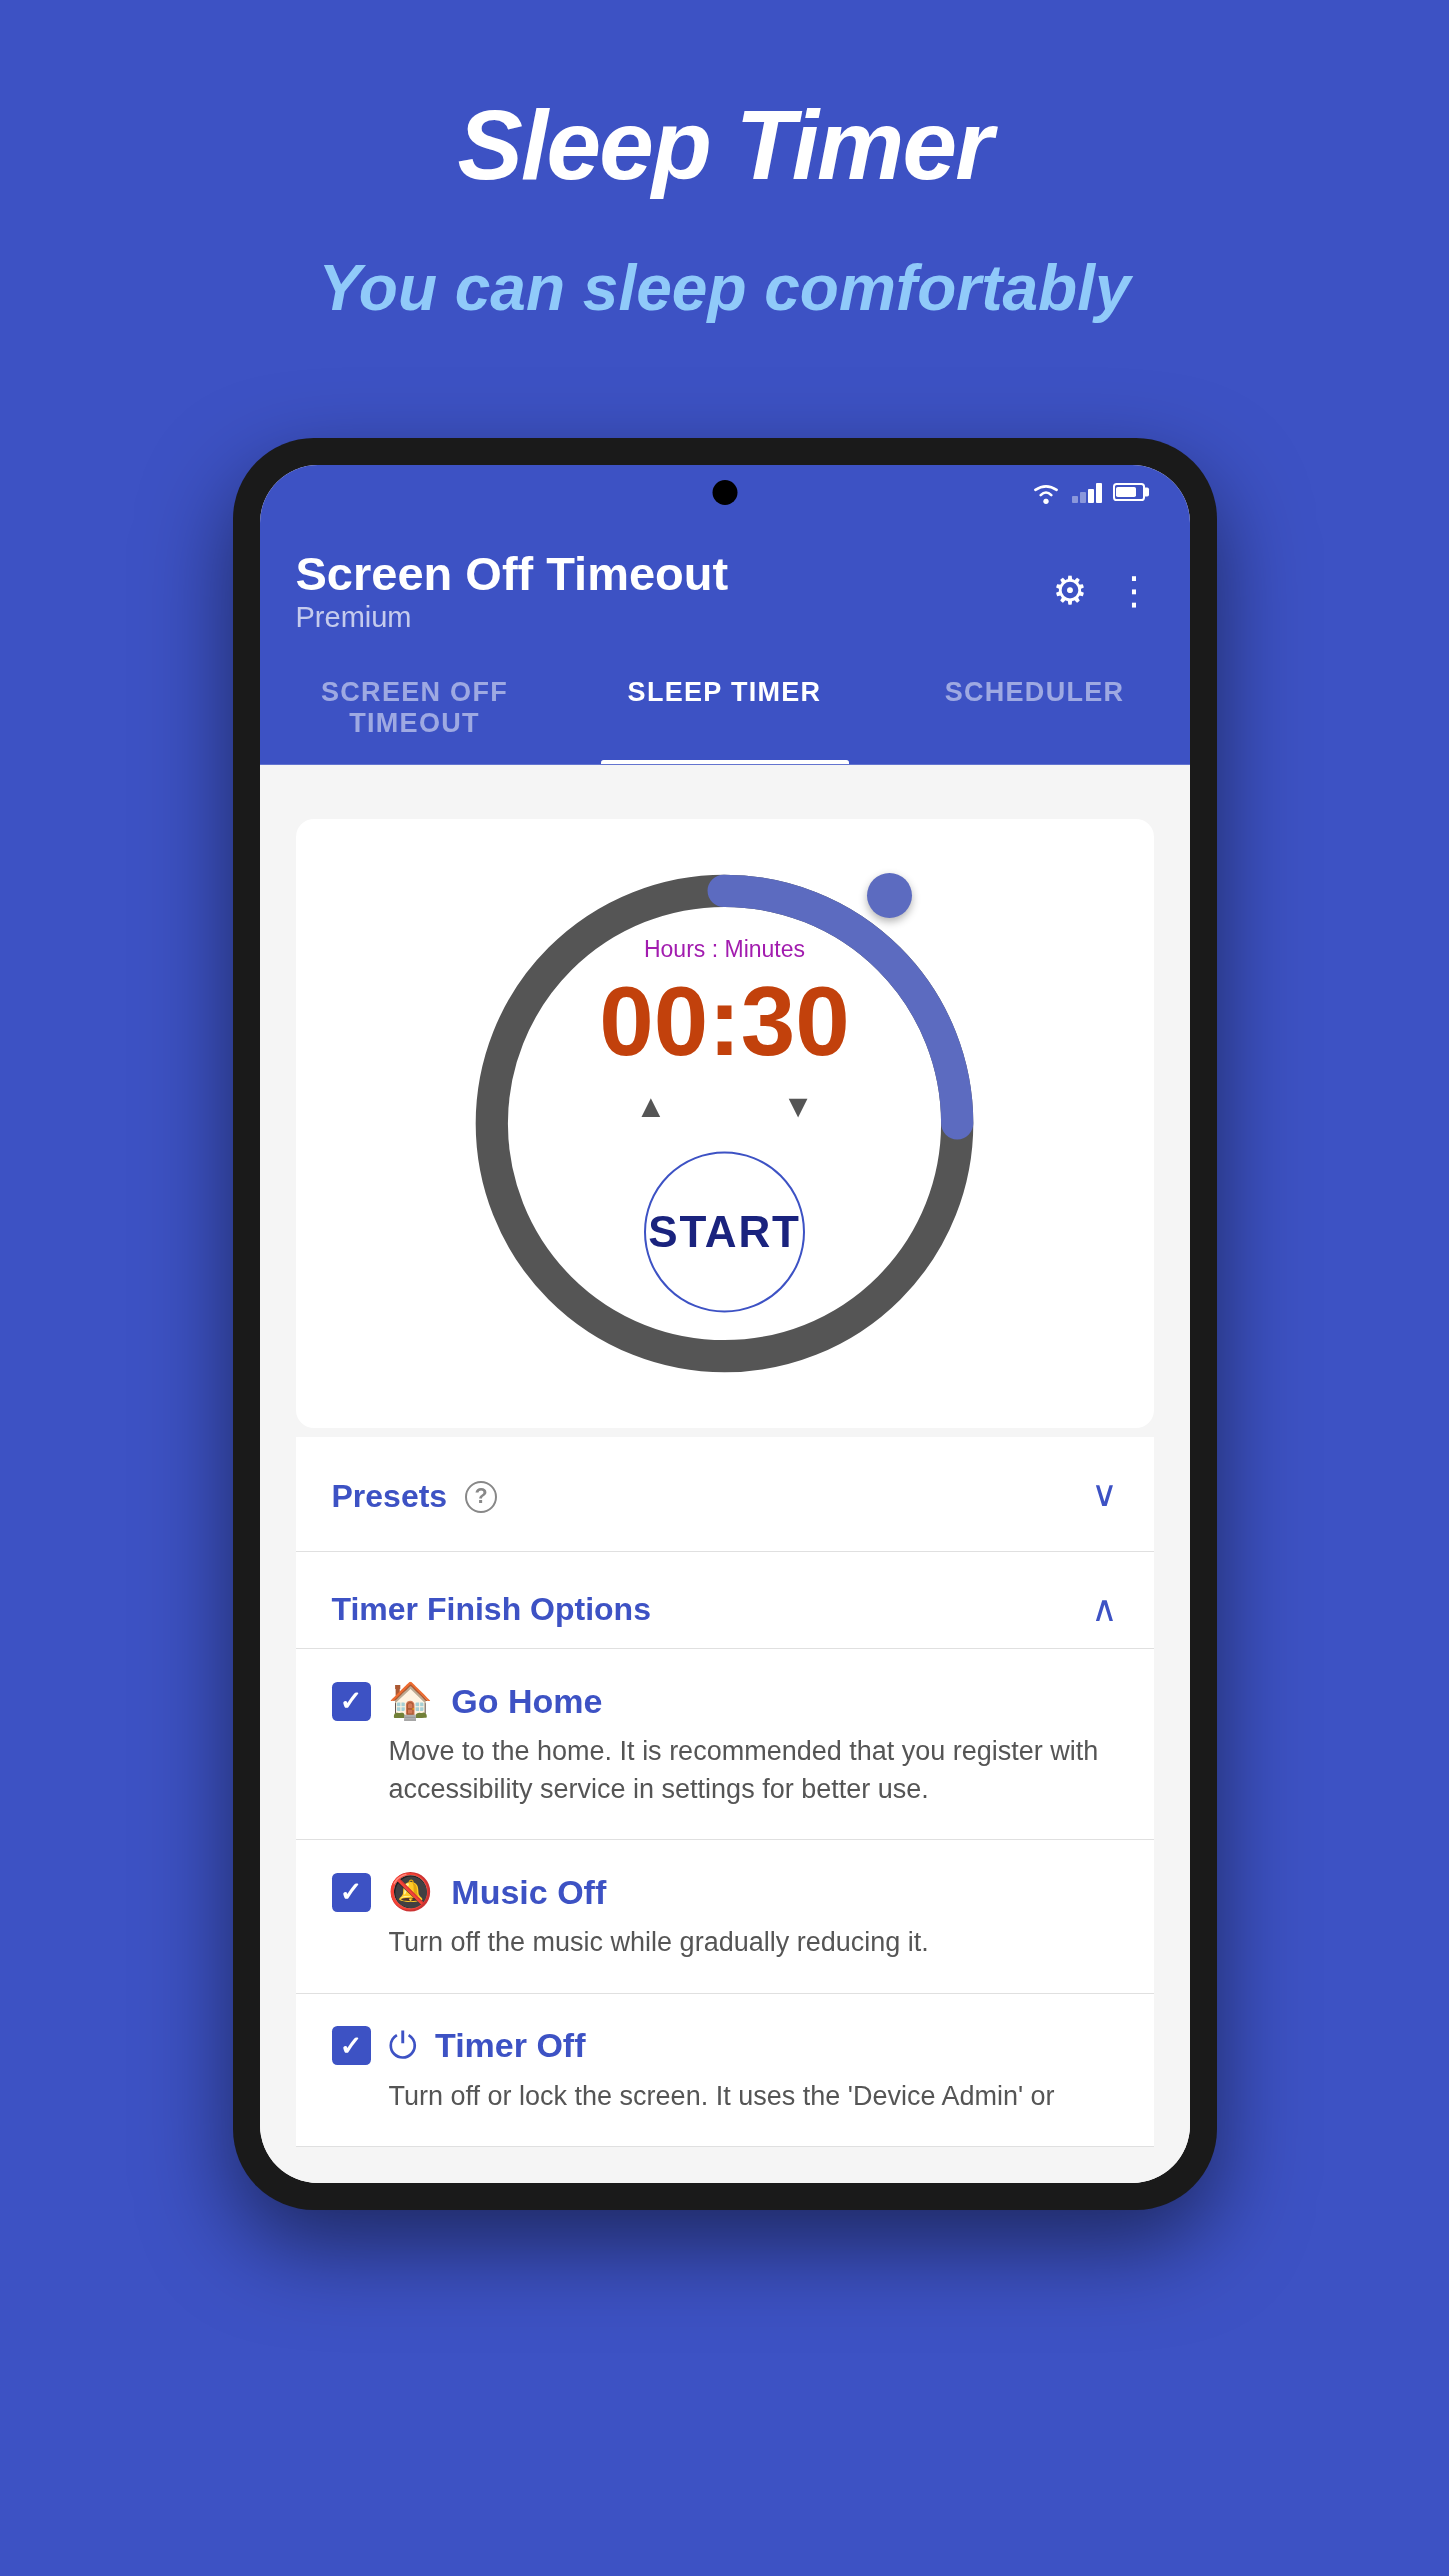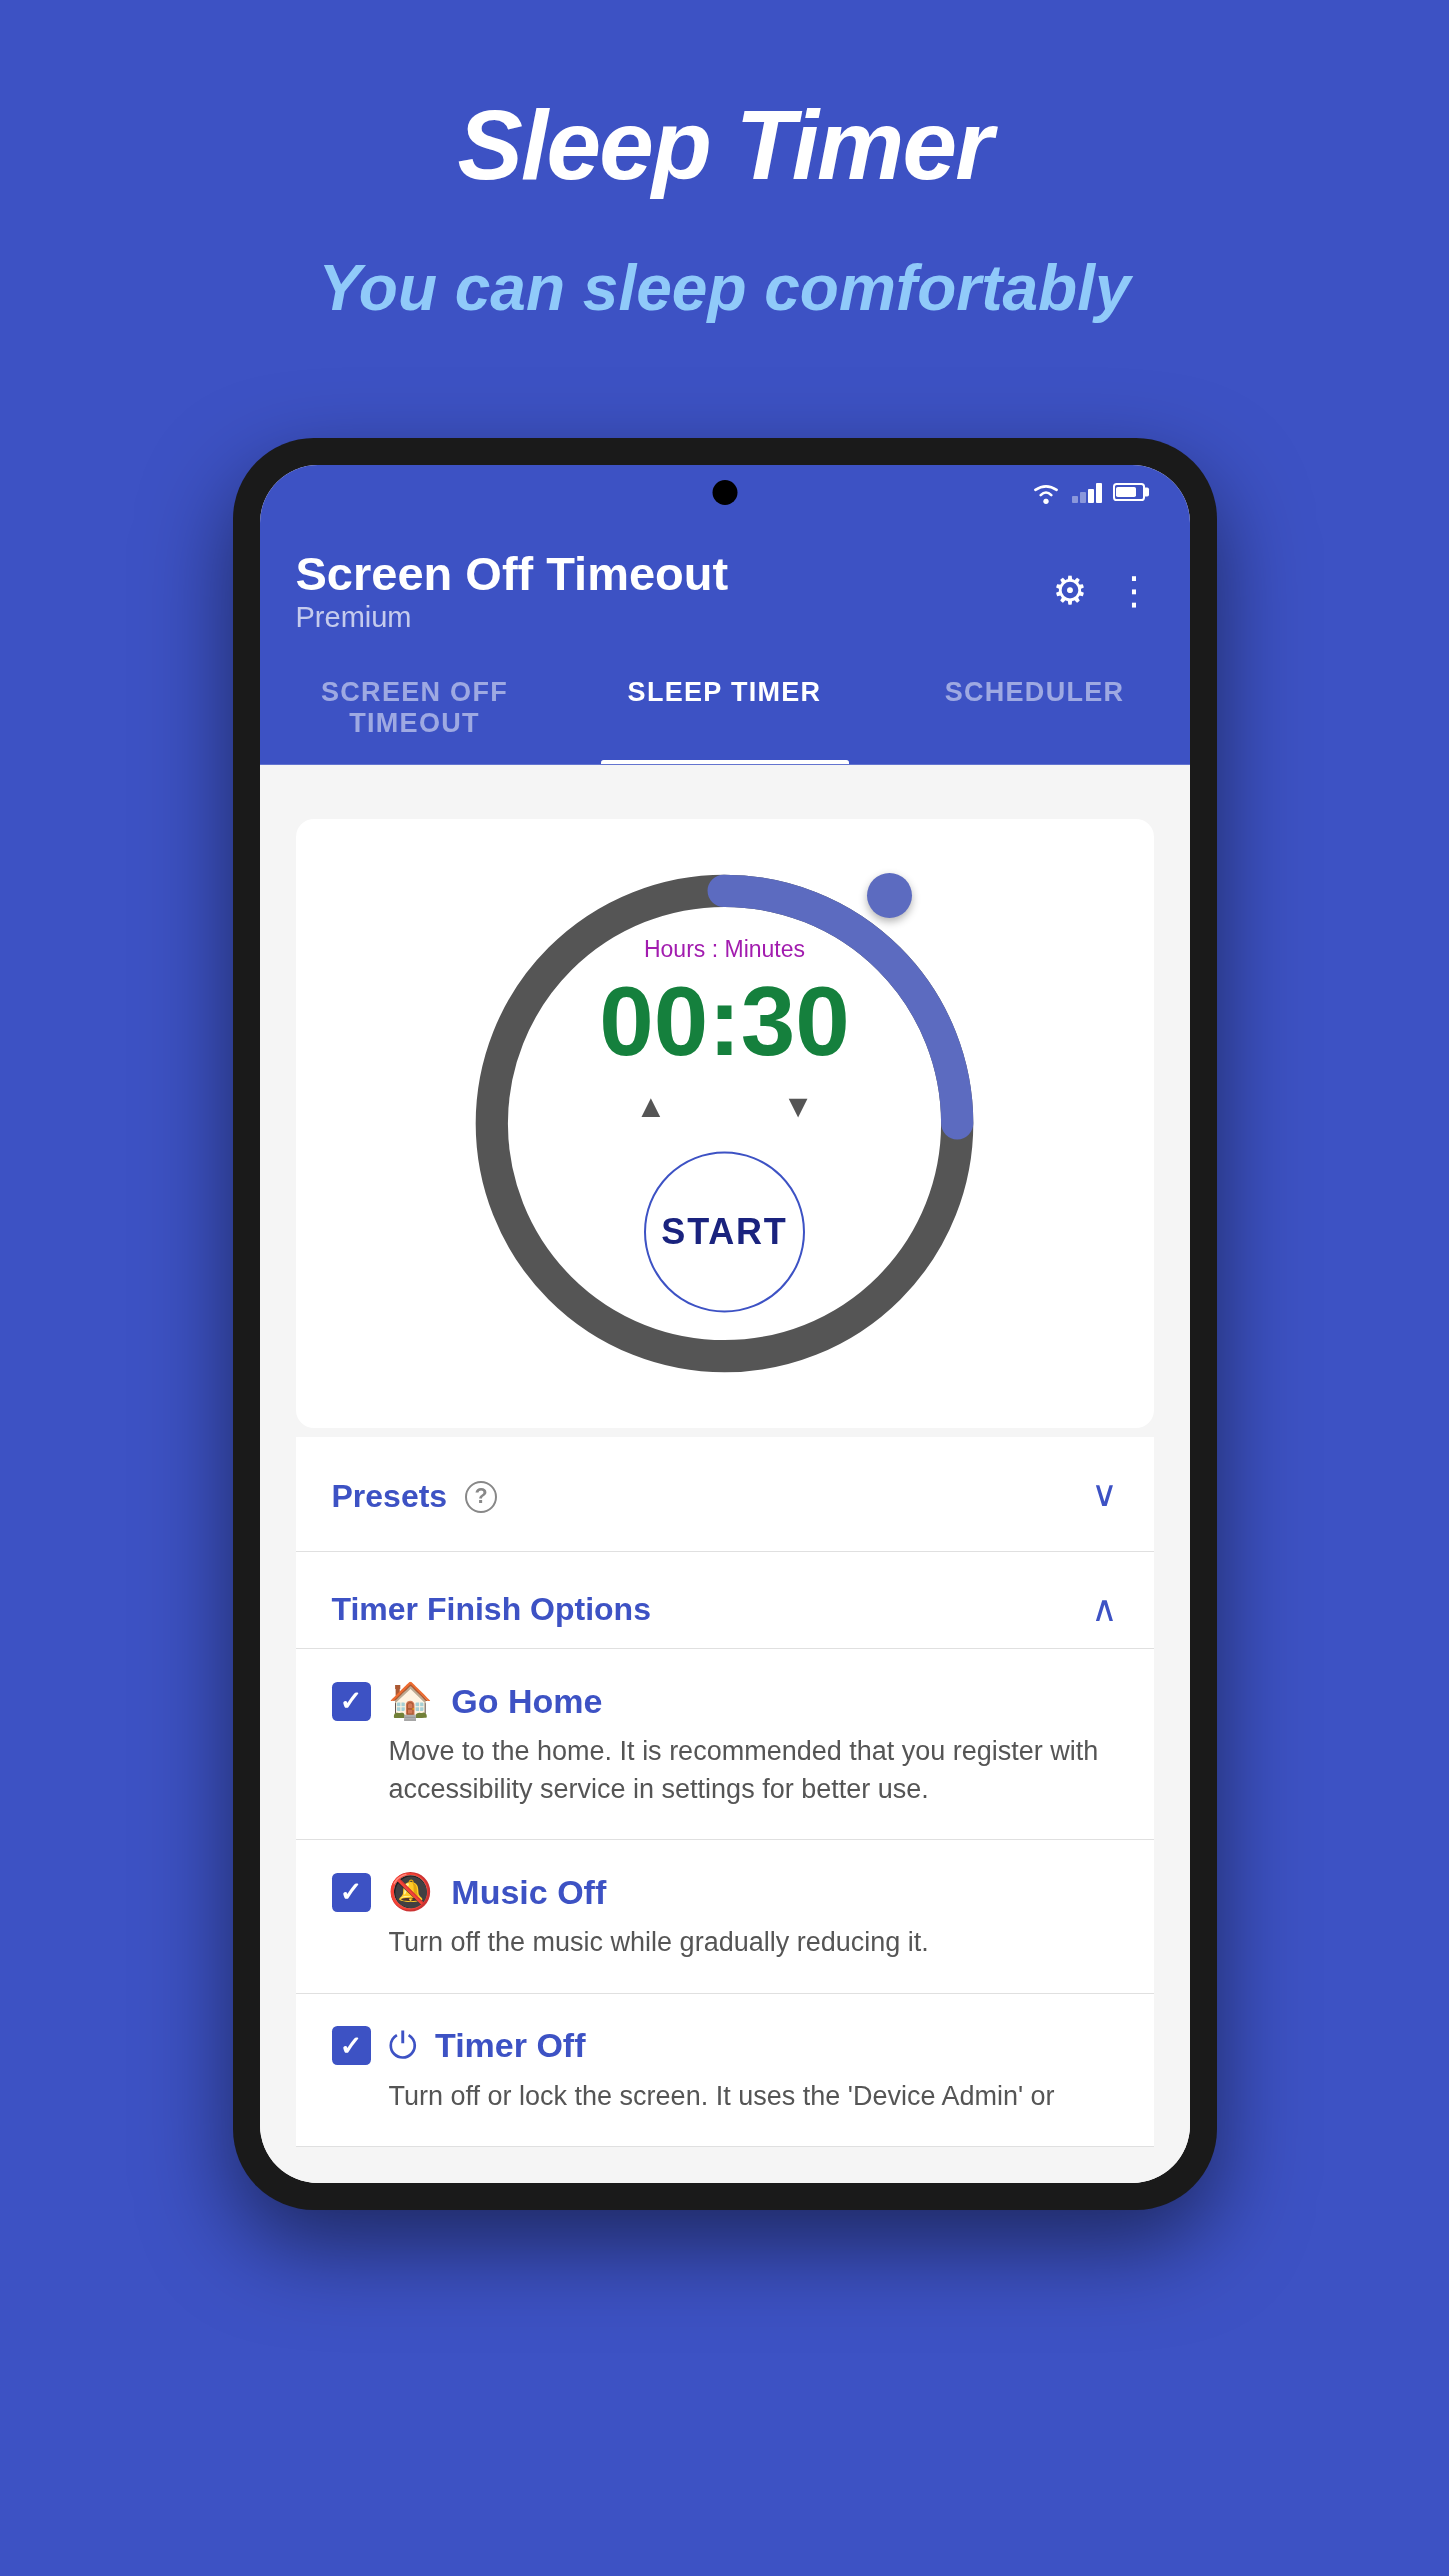--- a/index.html
+++ b/index.html
@@ -230,21 +230,21 @@
     .timer-label {
       font-size: 23px;
       color: #a21caf;
       font-weight: 500;
       margin-bottom: 9px;
     }
 
     .timer-value {
       font-size: 98px;
       font-weight: 900;
-      color: #15803d;
+      color: #c2410c;
       line-height: 1;
       margin-bottom: 18px;
     }
 
     .timer-arrows {
       display: flex;
       justify-content: space-between;
       width: 179px;
       margin: 0 auto 27px;
     }
@@ -255,21 +255,21 @@
       cursor: pointer;
     }
 
     .start-btn {
       width: 161px;
       height: 161px;
       border-radius: 50%;
       border: 2.7px solid #3D52C4;
       background: white;
       color: #1a237e;
-      font-size: 36px;
+      font-size: 44px;
       font-weight: 900;
       display: flex;
       align-items: center;
       justify-content: center;
       margin: 0 auto;
       cursor: pointer;
       letter-spacing: 1.8px;
     }
 
     

